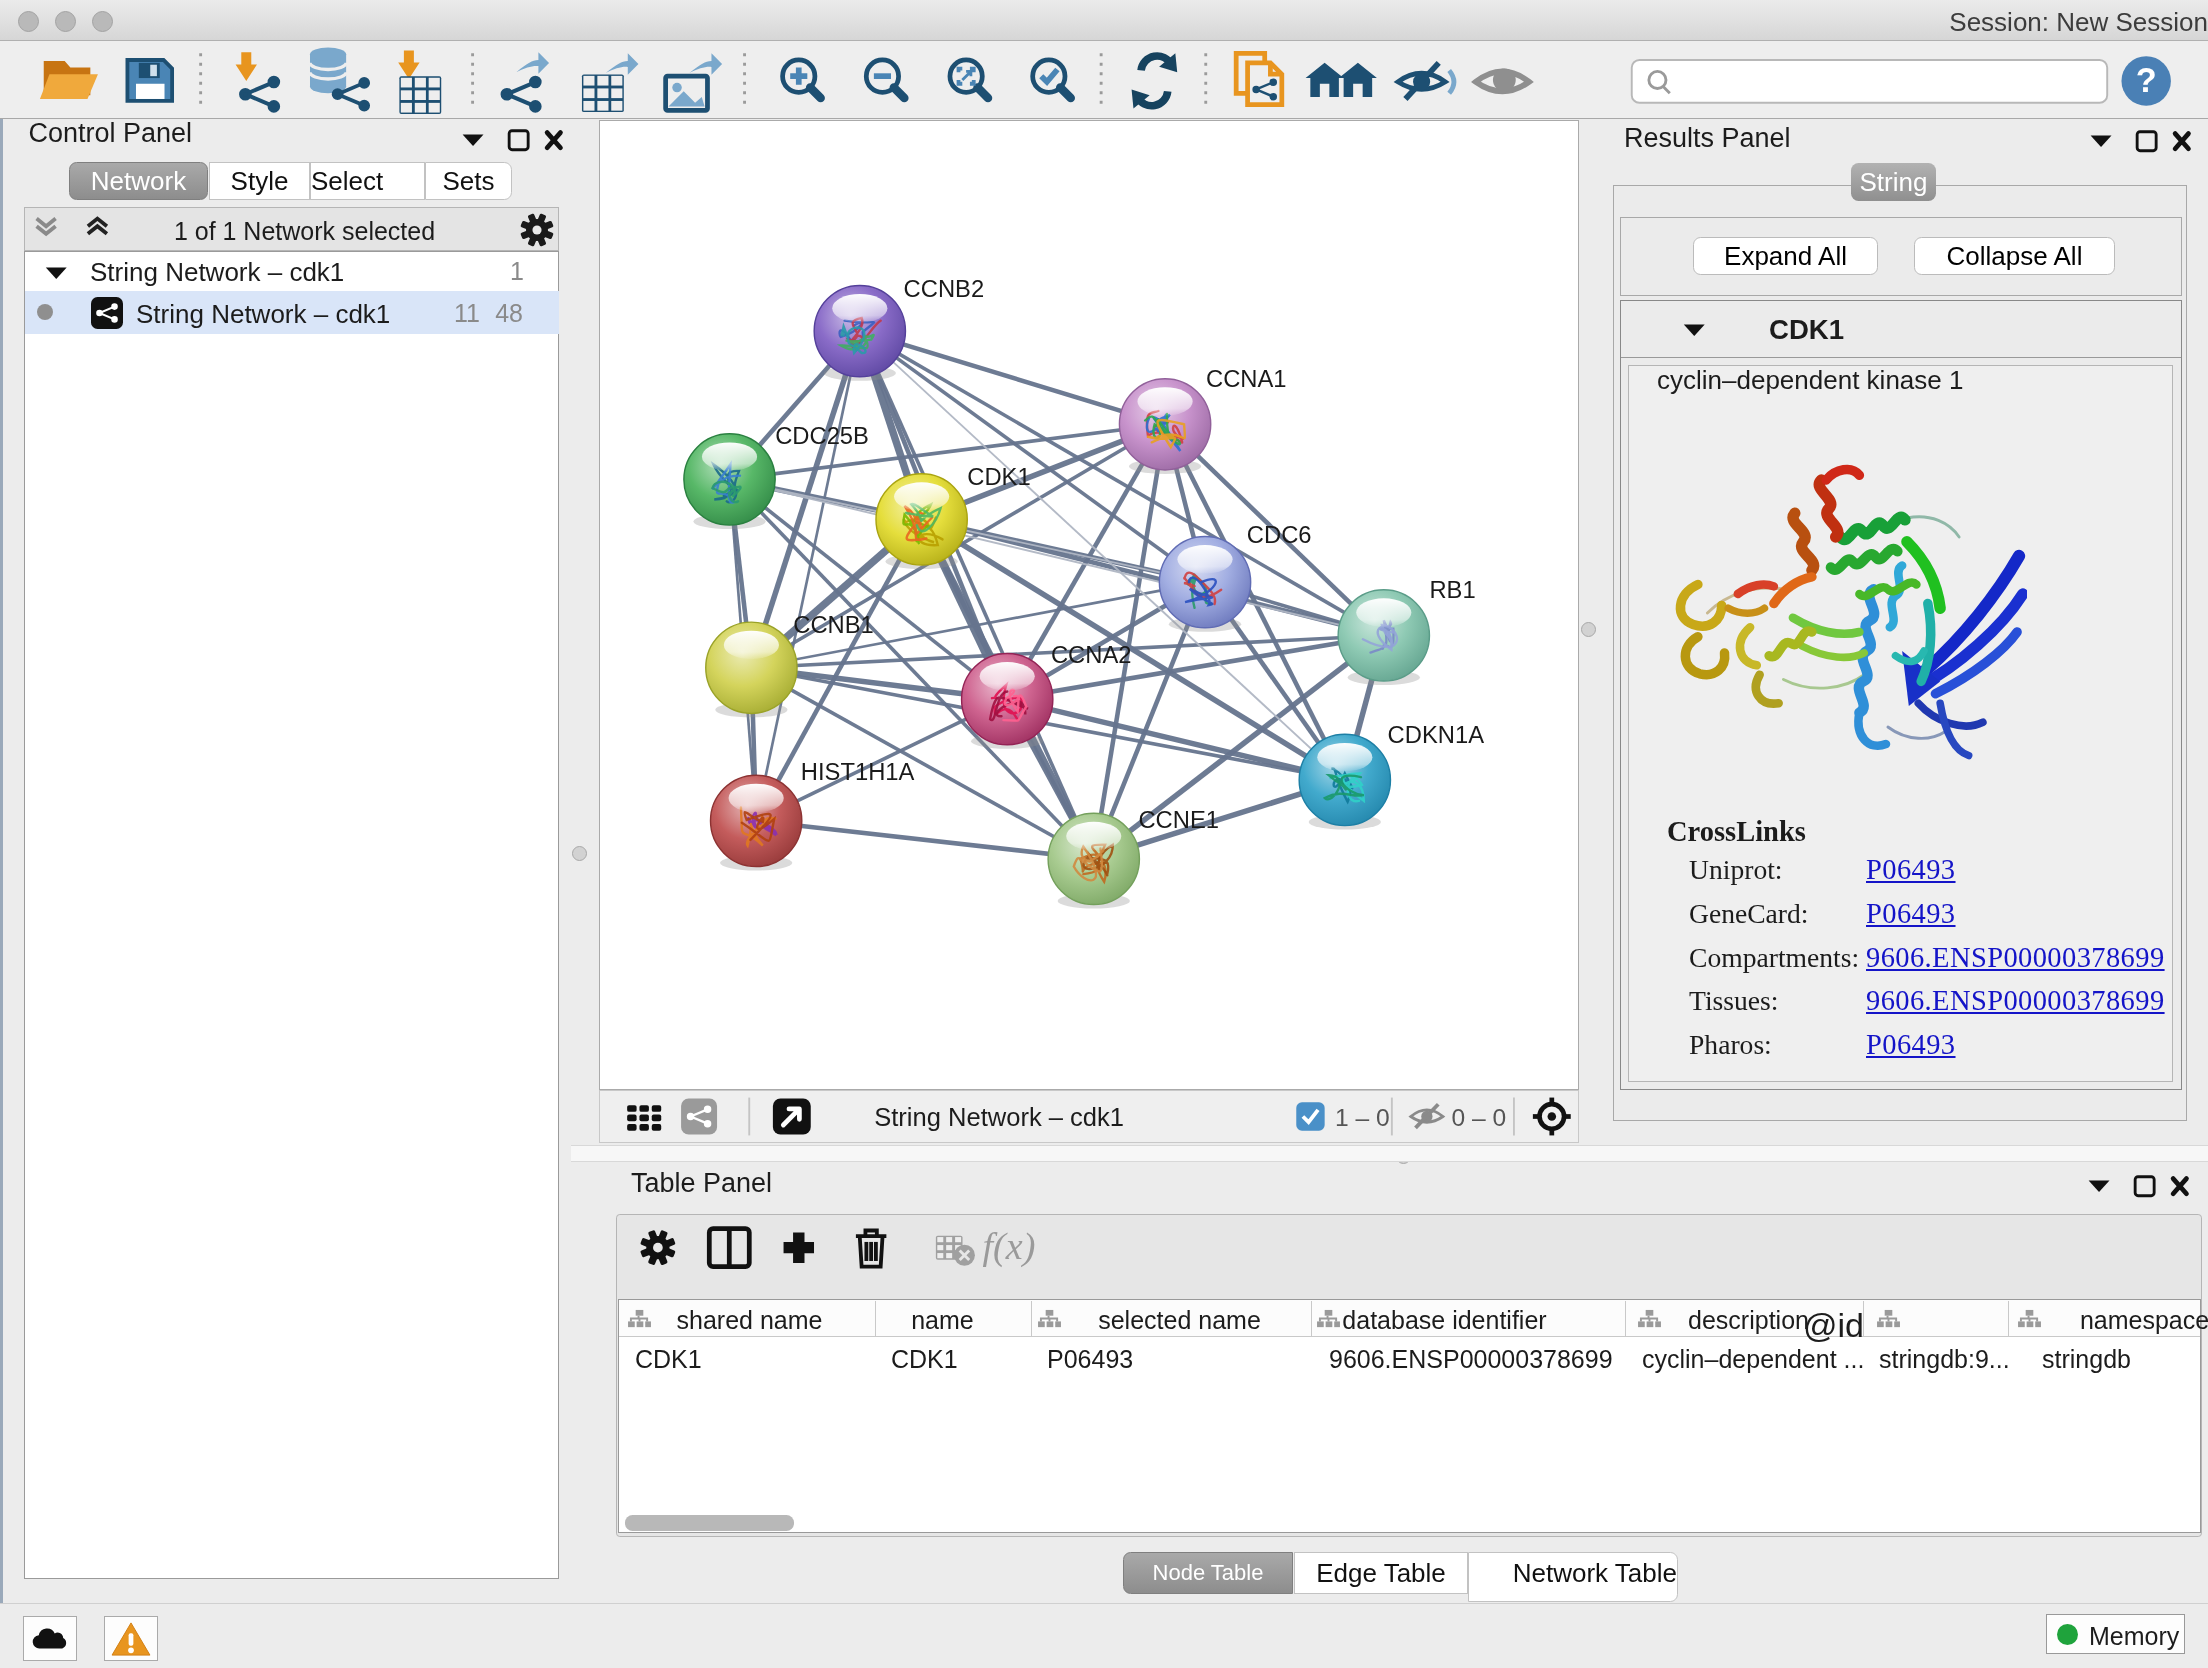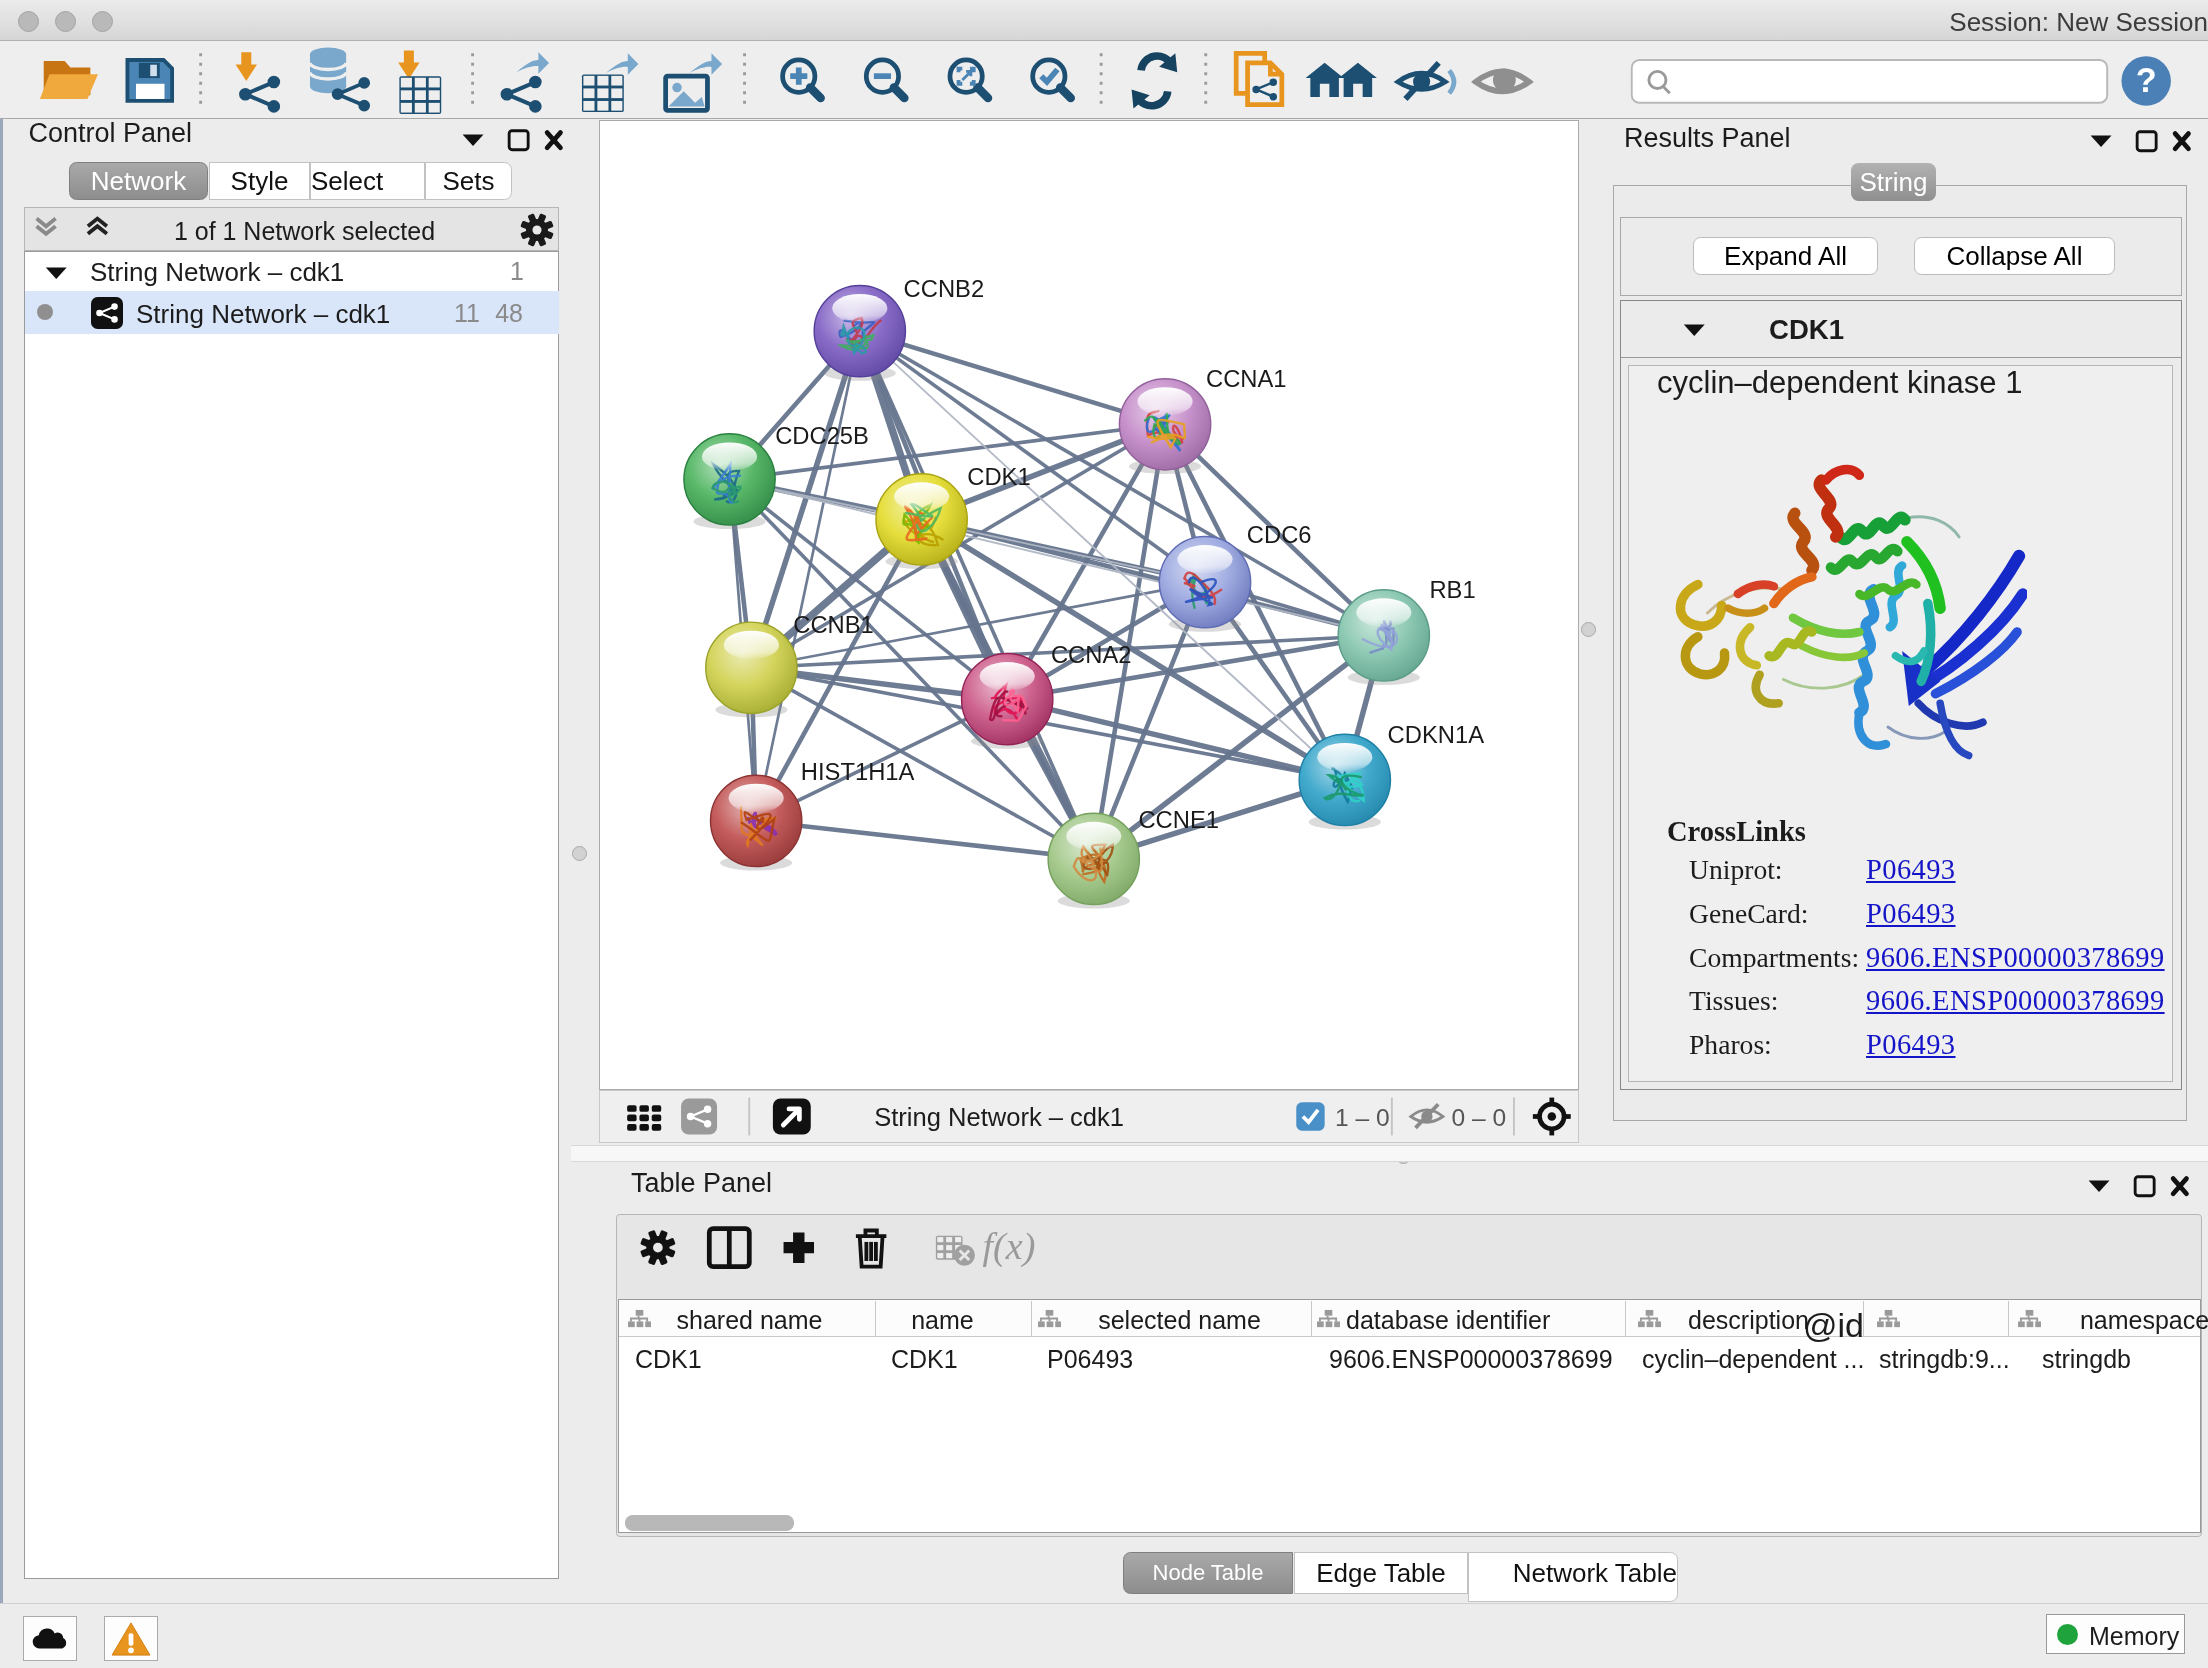--- a/index.html
+++ b/index.html
@@ -461,21 +461,21 @@
 <div class="abs" style="left:1620px;top:217px;width:562px;height:79px;border:1px solid #a8a8a8;box-sizing:border-box"></div>
 <div class="abs" style="left:1693px;top:237px;width:185px;height:38px;background:#fff;border:1px solid #bbb;border-radius:7.6px;box-sizing:border-box;text-align:center;line-height:36px;font-size:26px">Expand All</div>
 <div class="abs" style="left:1914px;top:237px;width:201px;height:38px;background:#fff;border:1px solid #bbb;border-radius:7.6px;box-sizing:border-box;text-align:center;line-height:36px;font-size:26px">Collapse All</div>
 <div class="abs" style="left:1620px;top:300px;width:562px;height:790px;border:1px solid #888;box-sizing:border-box"></div>
 <div class="abs" style="left:1621px;top:301px;width:560px;height:57px;border-bottom:1px solid #999;box-sizing:border-box"></div>
 <svg width="28.5" height="28.5" viewBox="0 0 30 30" style="position:absolute;left:1680px;top:316px">
     <path d="M 4 9 L 26 9 L 15 21 Z" fill="#111"></path>
   </svg>
 <div class="txt" style="left:1769px;top:314px;font-size:27.6px;font-weight:bold">CDK1</div>
 <div class="abs" style="left:1628px;top:365px;width:545px;height:717px;background:#efefef;border:1px solid #b5b5b5;box-sizing:border-box"></div>
-<div class="txt" style="left:1657px;top:365px;font-size:31px">cyclin–dependent kinase 1</div>
+<div class="txt" style="left:1657px;top:365px;font-size:26px">cyclin–dependent kinase 1</div>
 <svg width="358" height="304" viewBox="0 0 376 320" style="position:absolute;left:1669px;top:461px">
     <path fill="none" stroke-linecap="round" stroke="#c8b890" stroke-width="3" d="M 40 160 C 60 140 90 130 120 135"></path>
     <path fill="none" stroke-linecap="round" stroke="#a8c890" stroke-width="3" d="M 120 230 C 150 245 185 240 205 225"></path>
     <path fill="none" stroke-linecap="round" stroke="#90b8a8" stroke-width="3" d="M 250 60 C 275 55 295 65 305 80"></path>
     <path fill="none" stroke-linecap="round" stroke="#8898b8" stroke-width="3" d="M 230 280 C 250 295 275 295 290 285"></path>
     <path fill="none" stroke-linecap="round" stroke="#1428c8" stroke-width="13" d="M 270 220 C 310 185 345 140 368 100"></path>
     <path fill="none" stroke-linecap="round" stroke="#1a30d0" stroke-width="12" d="M 262 238 C 305 215 350 175 372 140"></path>
     <path d="M 245 200 L 285 232 L 252 258 Z" fill="#1830c8"></path>
     <path fill="none" stroke-linecap="round" stroke="#2850d8" stroke-width="10" d="M 280 245 C 320 225 352 200 366 180"></path>
     <path fill="none" stroke-linecap="round" stroke="#2038b0" stroke-width="8" d="M 262 255 C 280 275 310 285 330 275"></path>
@@ -592,21 +592,21 @@
 <div class="txt" style="left:1037px;top:1306px;width:285px;text-align:center;font-size:25px">selected name</div>
 <svg width="25" height="21" viewBox="0 0 26 22" style="position:absolute;left:1316px;top:1309px">
     <g fill="#9a9a9a">
       <rect x="9" y="1" width="8" height="6"></rect>
       <rect x="1" y="13" width="7" height="6"></rect>
       <rect x="10" y="13" width="7" height="6"></rect>
       <rect x="19" y="13" width="6" height="6"></rect>
       <path d="M 12 7 L 12 10 L 4 10 L 4 13 M 12 10 L 21 10 L 21 13 M 13 10 L 13 13" stroke="#9a9a9a" stroke-width="2" fill="none"></path>
     </g>
   </svg>
-<div class="txt" style="left:1346px;top:1306px;width:285px;text-align:left;font-size:25px">database identifier</div>
+<div class="txt" style="left:1302px;top:1306px;width:285px;text-align:center;font-size:25px">database identifier</div>
 <svg width="25" height="21" viewBox="0 0 26 22" style="position:absolute;left:1637px;top:1309px">
     <g fill="#9a9a9a">
       <rect x="9" y="1" width="8" height="6"></rect>
       <rect x="1" y="13" width="7" height="6"></rect>
       <rect x="10" y="13" width="7" height="6"></rect>
       <rect x="19" y="13" width="6" height="6"></rect>
       <path d="M 12 7 L 12 10 L 4 10 L 4 13 M 12 10 L 21 10 L 21 13 M 13 10 L 13 13" stroke="#9a9a9a" stroke-width="2" fill="none"></path>
     </g>
   </svg>
 <div class="txt" style="left:1606px;top:1306px;width:285px;text-align:center;font-size:25px">description</div>

